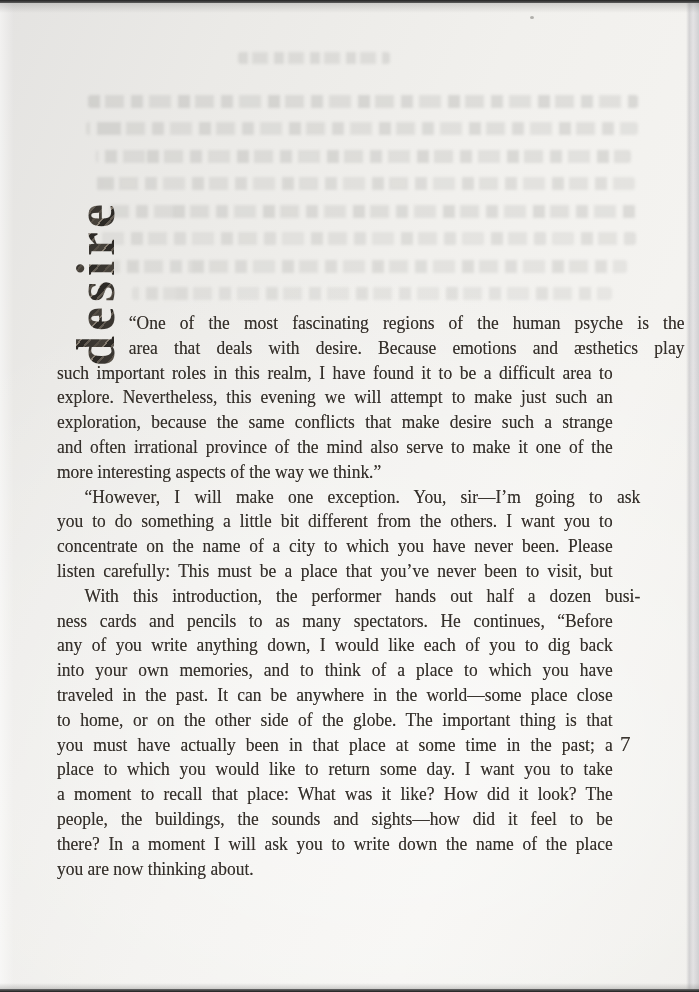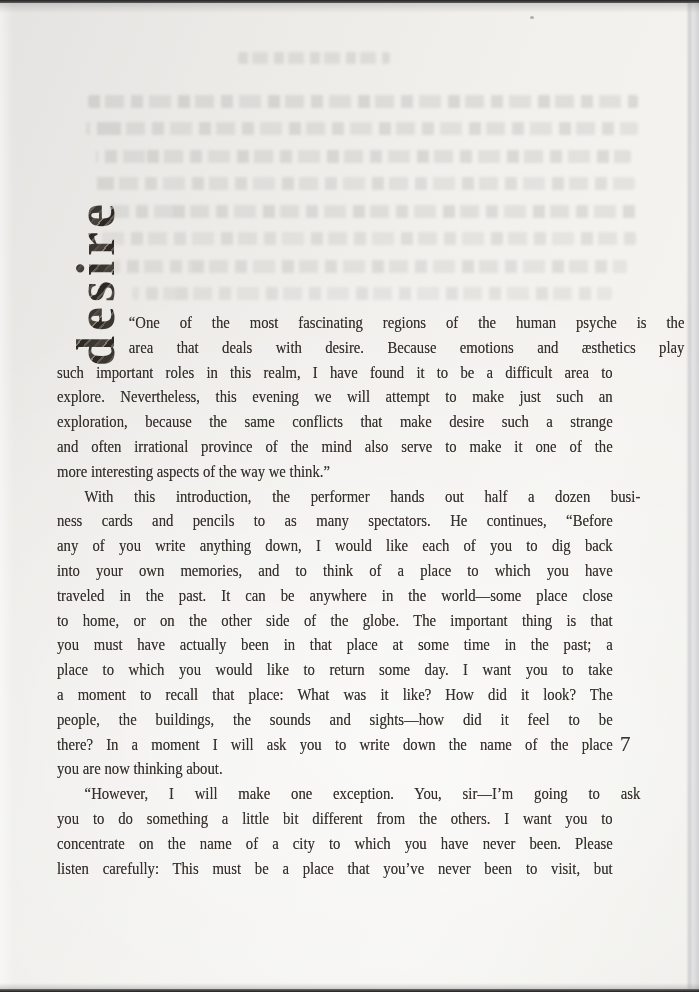--- a/index.html
+++ b/index.html
@@ -46,21 +46,21 @@
     background:repeating-linear-gradient(131deg,
       #3a3631 0 6px,#635c53 6px 8px,#2d2a26 8px 13px,
       #847b6f 13px 14.5px,#46413a 14.5px 19px,#575047 19px 21px);
     -webkit-background-clip:text;background-clip:text;color:transparent;
     text-shadow:none;user-select:none;
   }
 
   
   .text-block{
     position:absolute;z-index:4;left:57px;top:311px;width:604px;
-    font-size:16px;line-height:24.8px;color:#35302b;
+    font-size:19px;line-height:24.8px;color:#35302b;
   }
   .line{
     width:604px;height:24.8px;overflow:visible;
     transform:scaleX(0.92);transform-origin:0 50%;
     text-align:justify;text-align-last:justify;
     text-shadow:0 0 .5px rgba(56,50,44,.55);
   }
   .line.last{text-align-last:left;}
 
   
@@ -100,36 +100,36 @@
       <div>
         <div class="line" style="padding-left: 78px;">“One of the most fascinating regions of the human psyche is the</div>
         <div class="line" style="padding-left: 78px;">area that deals with desire. Because emotions and æsthetics play</div>
         <div class="line">such important roles in this realm, I have found it to be a difficult area to</div>
         <div class="line">explore. Nevertheless, this evening we will attempt to make just such an</div>
         <div class="line">exploration, because the same conflicts that make desire such a strange</div>
         <div class="line">and often irrational province of the mind also serve to make it one of the</div>
         <div class="line last">more interesting aspects of the way we think.”</div>
       </div>
       <div>
+        <div class="line" style="padding-left: 30px;">“However, I will make one exception. You, sir—I’m going to ask</div>
+        <div class="line">you to do something a little bit different from the others. I want you to</div>
+        <div class="line">concentrate on the name of a city to which you have never been. Please</div>
+        <div class="line">listen carefully: This must be a place that you’ve never been to visit, but</div>
+      </div>
+      <div>
         <div class="line" style="padding-left: 30px;">With this introduction, the performer hands out half a dozen busi-</div>
         <div class="line">ness cards and pencils to as many spectators. He continues, “Before</div>
         <div class="line">any of you write anything down, I would like each of you to dig back</div>
         <div class="line">into your own memories, and to think of a place to which you have</div>
         <div class="line">traveled in the past. It can be anywhere in the world—some place close</div>
         <div class="line">to home, or on the other side of the globe. The important thing is that</div>
         <div class="line">you must have actually been in that place at some time in the past; a</div>
         <div class="line">place to which you would like to return some day. I want you to take</div>
         <div class="line">a moment to recall that place: What was it like? How did it look? The</div>
         <div class="line">people, the buildings, the sounds and sights—how did it feel to be</div>
         <div class="line">there? In a moment I will ask you to write down the name of the place</div>
         <div class="line last">you are now thinking about.</div>
       </div>
-      <div>
-        <div class="line" style="padding-left: 30px;">“However, I will make one exception. You, sir—I’m going to ask</div>
-        <div class="line">you to do something a little bit different from the others. I want you to</div>
-        <div class="line">concentrate on the name of a city to which you have never been. Please</div>
-        <div class="line">listen carefully: This must be a place that you’ve never been to visit, but</div>
-      </div>
     </div>
 
   <div class="folio">7</div>
 
 </div>
 
 </body></html>

